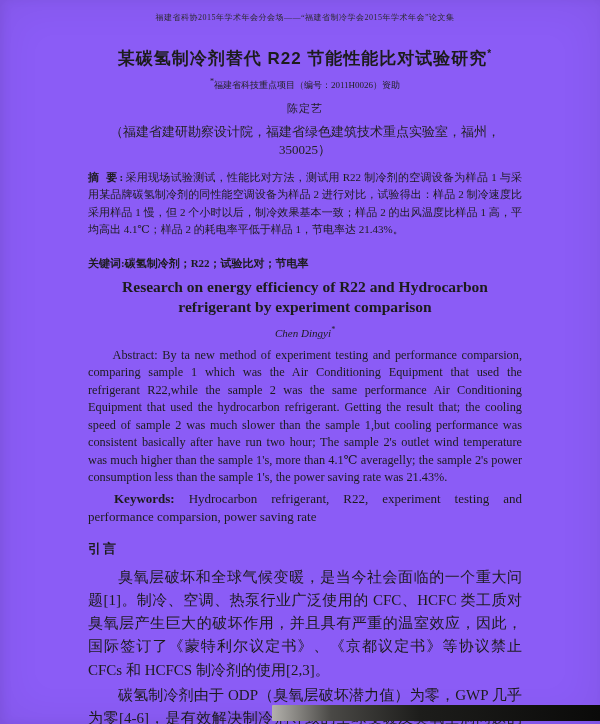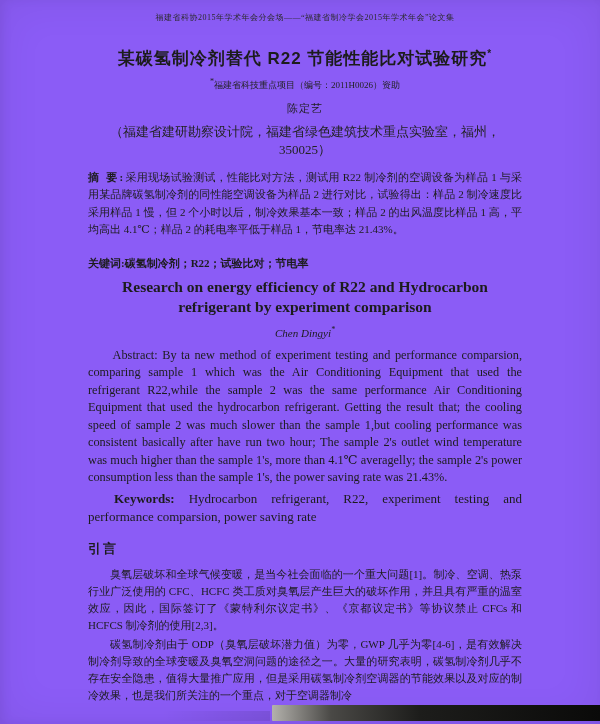--- a/index.html
+++ b/index.html
@@ -100,21 +100,21 @@
   }
   .keywords-en .lead { font-weight: bold; }
   .section-heading {
     font-family: "Liberation Sans", "DejaVu Sans", sans-serif;
     font-size: 13px;
     font-weight: bold;
     margin-top: 13px;
     letter-spacing: 2px;
   }
   .body-para {
-    font-size: 11px;
+    font-size: 15px;
     line-height: 1.55;
     text-align: justify;
     text-indent: 2em;
     margin: 8px 0 0 0;
   }
   .body-para + .body-para { margin-top: 2px; }
   .scan-edge-shadow {
     position: absolute;
     left: 272px;
     right: 0;

